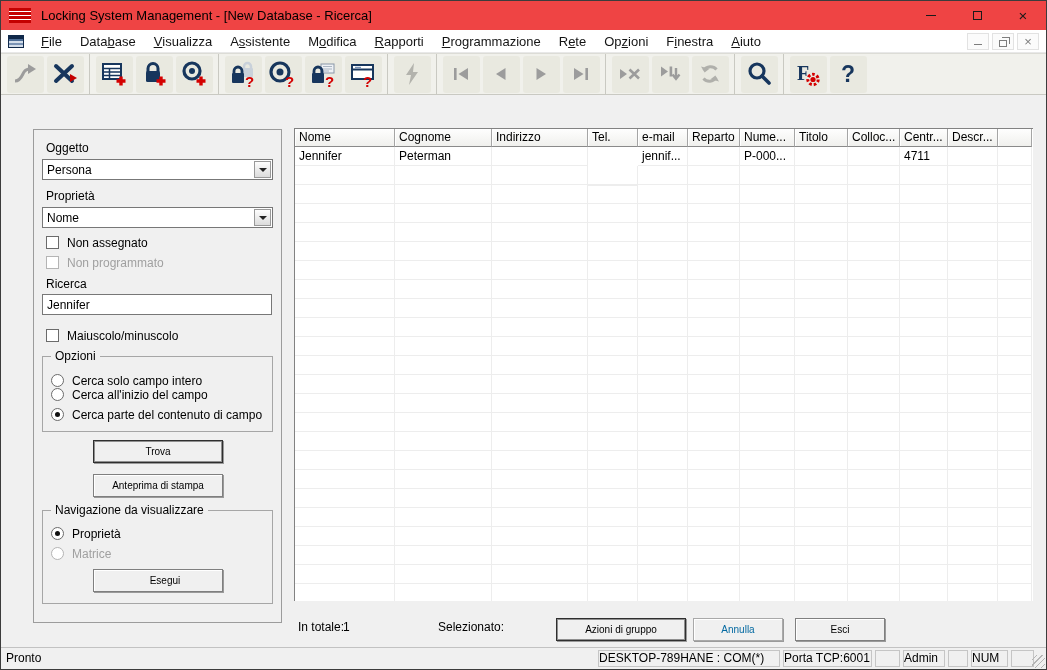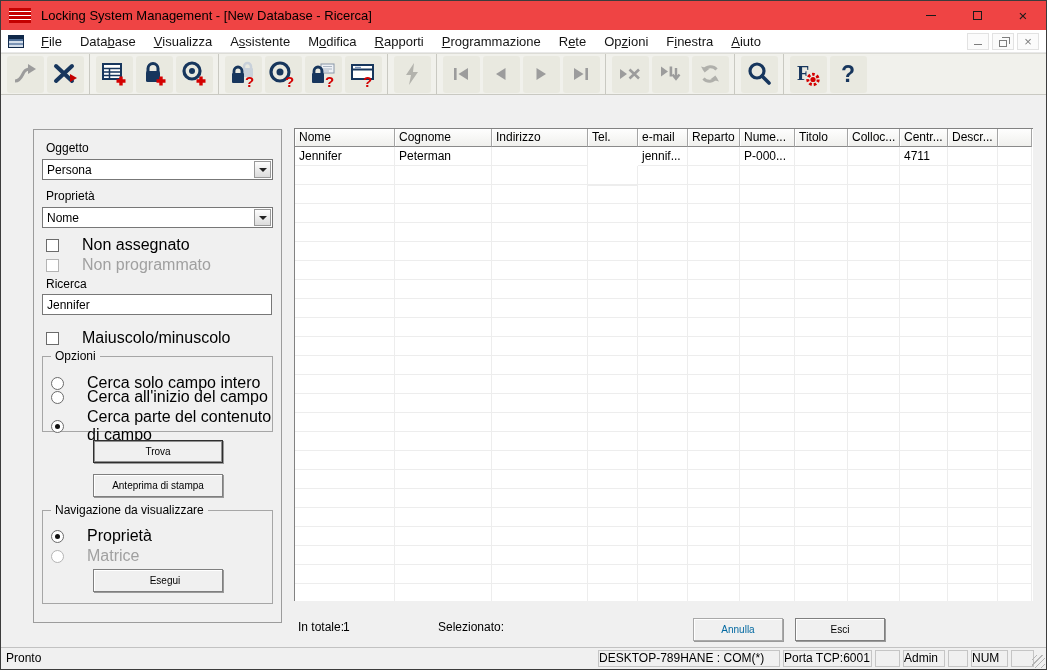--- a/index.html
+++ b/index.html
@@ -39,21 +39,21 @@
   .content { position:absolute; top:94px; left:0; right:0; bottom:22px; background:#f0f0f0; }
 
   
   .search-panel { position:absolute; left:32px; top:34px; width:249px; height:494px; border:1px solid #9c9c9c; }
   .lbl { position:absolute; font-size:12px; color:#000; }
   .combo { position:absolute; height:21px; background:#fff; border:1px solid #777; }
   .combo-text { font-size:12px; padding:3px 0 0 4px; }
   .combo-btn { position:absolute; right:1px; top:1px; bottom:1px; width:17px; background:linear-gradient(#fdfdfd,#dcdcdc); border:1px solid #999; display:flex; align-items:center; justify-content:center; }
   .arrow-down { width:0; height:0; border-left:4px solid transparent; border-right:4px solid transparent; border-top:4px solid #222; }
   .text-input { position:absolute; height:21px; border:1px solid #777; background:#fff; font-family:"Liberation Sans",sans-serif; font-size:12px; padding:0 4px; }
-  .check-row, .radio-row { position:absolute; display:flex; align-items:center; gap:23px; font-size:16px; }
+  .check-row, .radio-row { position:absolute; display:flex; align-items:flex-start; gap:8px; font-size:12px; }
   .checkbox { width:13px; height:13px; border:1px solid #6b6b6b; background:#fff; flex:none; }
   .checkbox.dis { border-color:#b4b4b4; }
   .radio { position:relative; width:13px; height:13px; border:1px solid #6b6b6b; border-radius:50%; background:#fff; flex:none; }
   .radio.dis { border-color:#b4b4b4; }
   .radio.checked::after { content:''; position:absolute; left:3px; top:3px; width:5px; height:5px; border-radius:50%; background:#111; }
   .fieldset { position:absolute; border:1px solid #a6a6a6; }
   .fieldset .legend { position:absolute; top:-8px; left:8px; background:#f0f0f0; padding:0 4px; font-size:12px; }
   .btn { position:absolute; height:23px; background:#f0f0f0; border:1px solid #7f7f7f; box-shadow:inset 1px 1px 0 #fff, 1px 1px 0 #9a9a9a; font-size:10px; text-align:center; line-height:21px; color:#000; }
   .btn.default { border:1px solid #2f2f2f; box-shadow:inset 0 0 0 1px #8f8f8f, 1px 1px 0 #9a9a9a; }
   .btn.dis { color:#0369a1; border-color:#a9a9a9; }
@@ -684,20 +684,21 @@
             <div class="td" style="width: 48px;"></div>
             <div class="td" style="width: 50px;"></div>
             <div class="td" style="width: 34px;"></div>
           </div>
         </div>
     </div>
 
     <div class="foot-lbl" style="left:297px;top:521px;">In totale:</div>
     <div class="foot-lbl" style="left:342px;top:521px;">1</div>
     <div class="foot-lbl" style="left:437px;top:521px;">Selezionato:</div>
+    <div class="btn default" style="left:555px;top:523px;width:130px;">Azioni di gruppo</div>
     <div class="btn dis" style="left:692px;top:523px;width:90px;">Annulla</div>
     <div class="btn" style="left:794px;top:523px;width:90px;">Esci</div>
   </div>
 
   <div class="statusbar">
     <div class="sb-ready">Pronto</div>
     <div>
         <div class="sb-seg" style="left: 597px; width: 182px;">DESKTOP-789HANE : COM(*)</div>
         <div class="sb-seg" style="left: 782px; width: 89px;">Porta TCP:6001</div>
         <div class="sb-seg" style="left: 874px; width: 25px;"></div>

